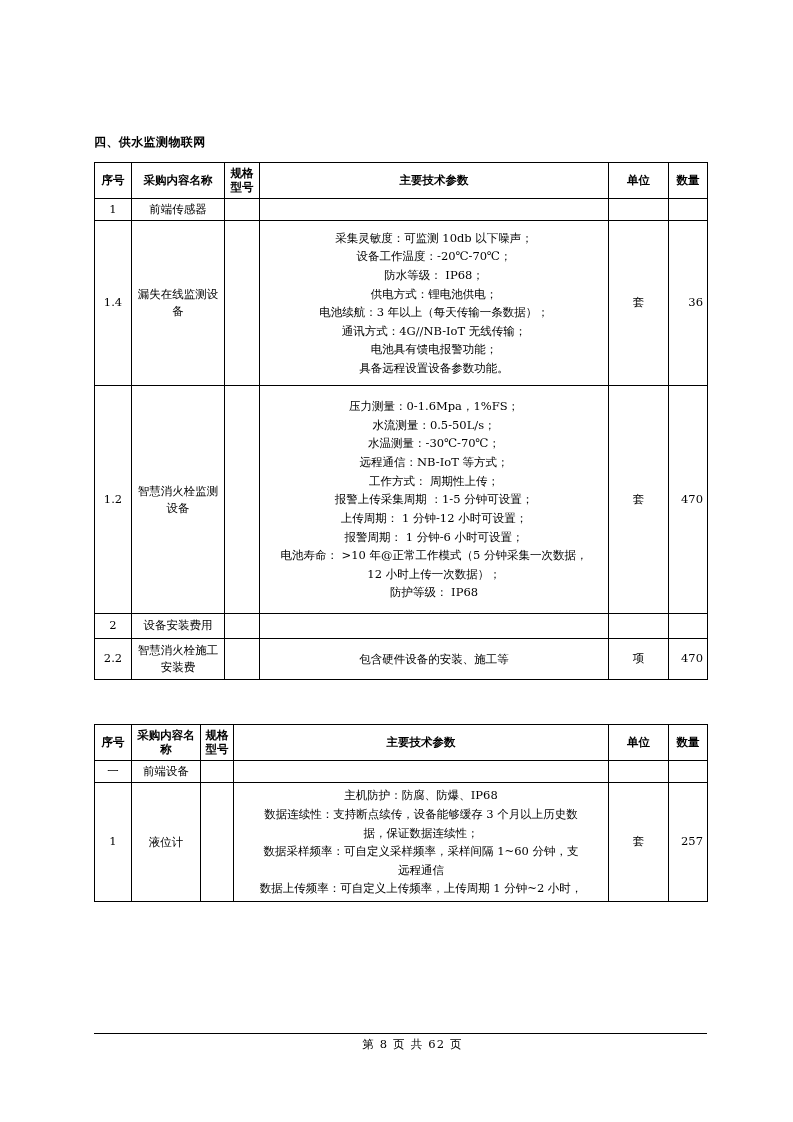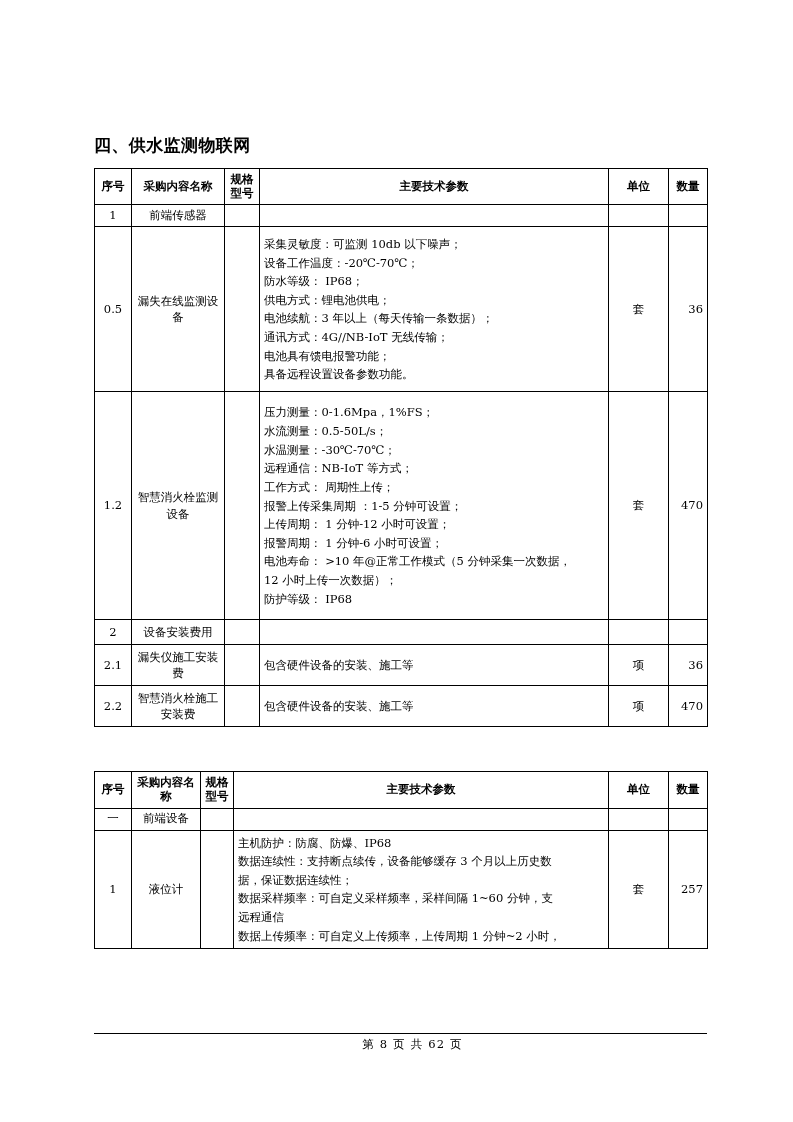--- a/index.html
+++ b/index.html
@@ -25,21 +25,21 @@
   }
   .content {
     position: absolute;
     left: 94px;
     top: 135px;
     width: 613px;
   }
 
   h2.section-title {
     font-family: "DejaVu Sans", "Liberation Sans", sans-serif;
-    font-size: 17px;
+    font-size: 12px;
     font-weight: bold;
     margin: 0 0 12px 0;
     padding: 0;
     letter-spacing: 0.4px;
     line-height: 1.25;
   }
 
   table.spec {
     border-collapse: collapse;
     width: 613px;
@@ -66,20 +66,21 @@
   .c-name { text-align: center; }
   .c-model { text-align: center; }
   .c-param { text-align: left; }
   .c-unit { text-align: center; }
   .c-qty  { text-align: right; }
 
   .param-lines {
     line-height: 1.62;
     font-size: 11.5px;
     padding: 1px 0;
+    text-align: center;
   }
   .param-lines div { white-space: normal; }
 
   .nm { line-height: 1.45; }
 
   
   .t1 col.w1 { width: 37px; }
   .t1 col.w2 { width: 93px; }
   .t1 col.w3 { width: 35px; }
   .t1 col.w4 { width: 349px; }
@@ -149,21 +150,21 @@
           <td class="c-num">1</td>
           <td class="c-name">前端传感器</td>
           <td class="c-model"></td>
           <td class="c-param">
               <div class="param-lines"></div>
             </td>
           <td class="c-unit"></td>
           <td class="c-qty"></td>
         </tr>
         <tr style="height:165px;">
-          <td class="c-num">0.5</td>
+          <td class="c-num">1.4</td>
           <td class="c-name nm">漏失在线监测设备</td>
           <td class="c-model"></td>
           <td class="c-param">
               <div class="param-lines">
                 <div>采集灵敏度：可监测 10db 以下噪声；</div>
                 <div>设备工作温度：-20℃-70℃；</div>
                 <div>防水等级： IP68；</div>
                 <div>供电方式：锂电池供电；</div>
                 <div>电池续航：3 年以上（每天传输一条数据）；</div>
                 <div>通讯方式：4G//NB-IoT 无线传输；</div>
@@ -198,32 +199,20 @@
         </tr>
         <tr style="height:25px;">
           <td class="c-num">2</td>
           <td class="c-name">设备安装费用</td>
           <td class="c-model"></td>
           <td class="c-param">
               <div class="param-lines"></div>
             </td>
           <td class="c-unit"></td>
           <td class="c-qty"></td>
-        </tr>
-        <tr style="height:41px;">
-          <td class="c-num">2.1</td>
-          <td class="c-name nm">漏失仪施工安装费</td>
-          <td class="c-model"></td>
-          <td class="c-param">
-              <div class="param-lines">
-                <div>包含硬件设备的安装、施工等</div>
-              </div>
-            </td>
-          <td class="c-unit">项</td>
-          <td class="c-qty">36</td>
         </tr>
         <tr style="height:41px;">
           <td class="c-num">2.2</td>
           <td class="c-name nm">智慧消火栓施工安装费</td>
           <td class="c-model"></td>
           <td class="c-param">
               <div class="param-lines">
                 <div>包含硬件设备的安装、施工等</div>
               </div>
             </td>

